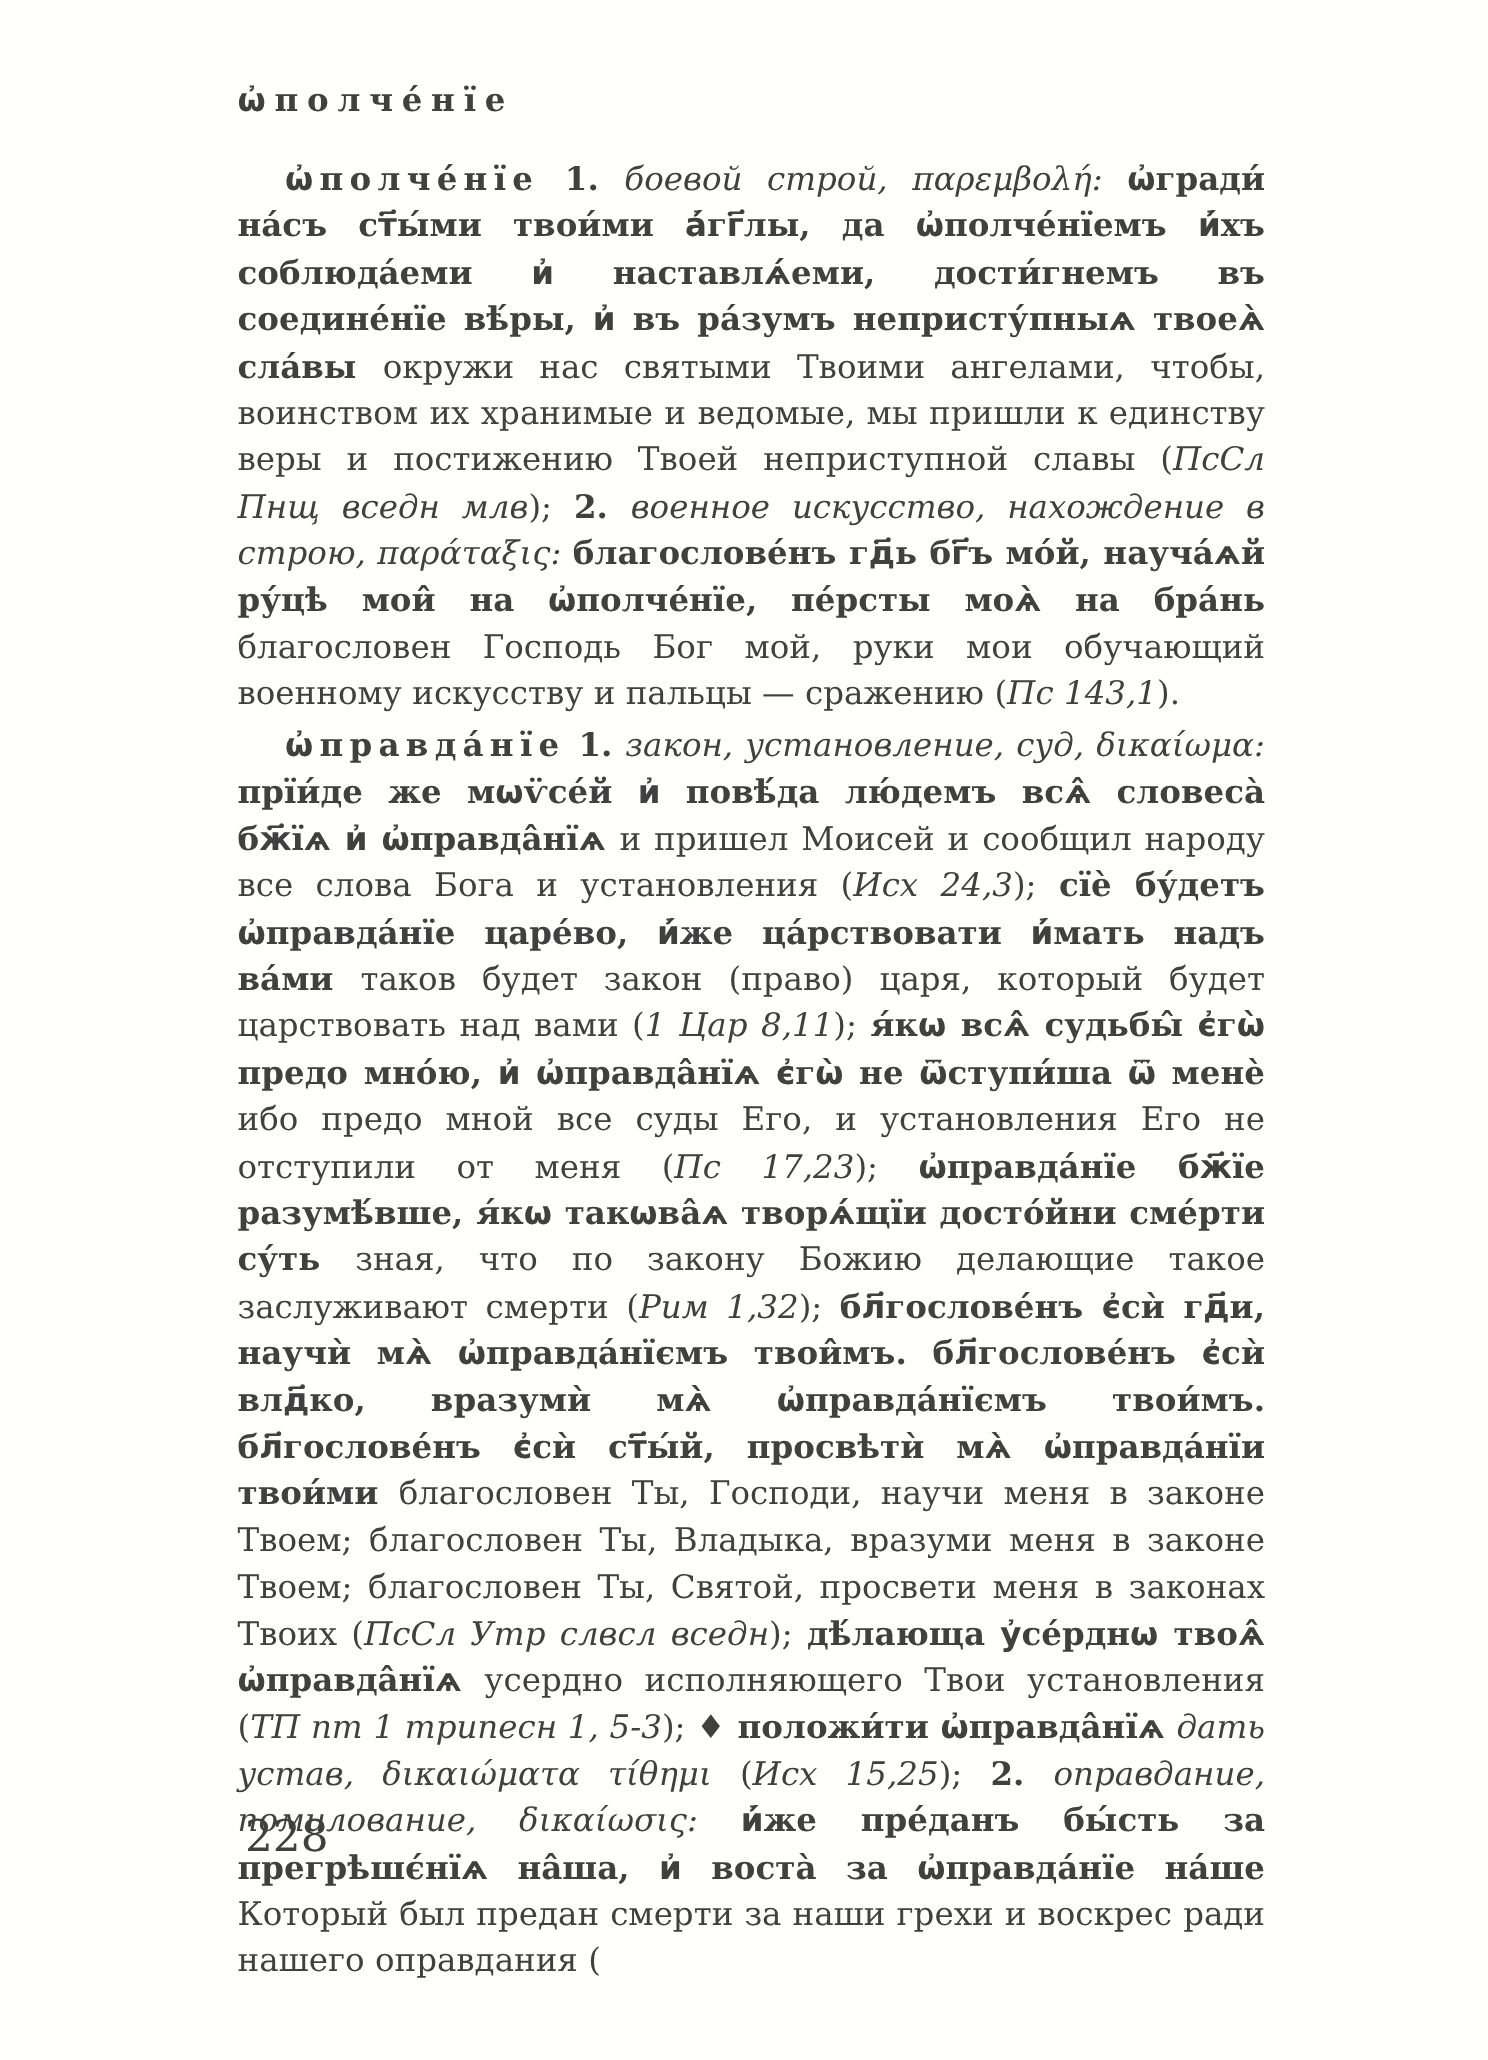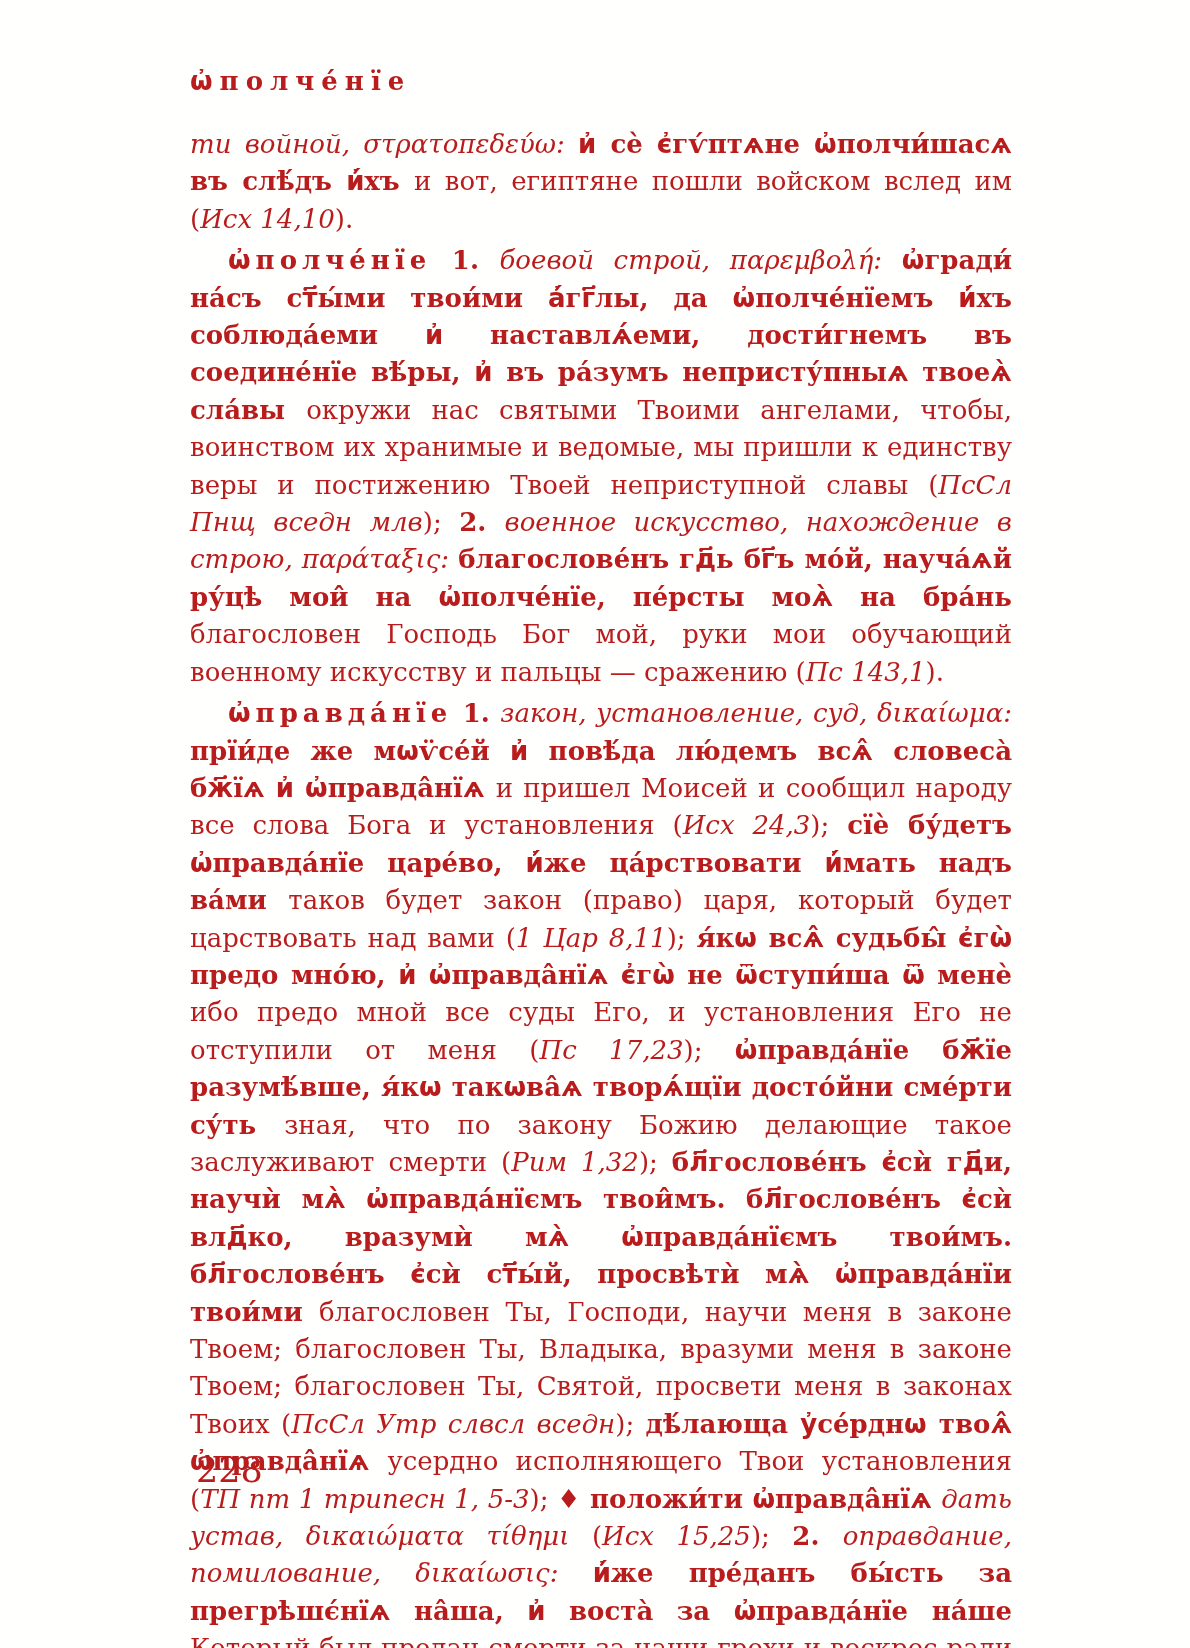--- a/index.html
+++ b/index.html
@@ -6,21 +6,21 @@
     margin: 0;
     padding: 0;
     background: #e8e8e6;
   }
   .page {
     position: relative;
     width: 1190px;
     height: 1648px;
     margin: 0 auto;
     background: #fffffd;
-    color: #b91c1c;
+    color: #404040;
     font-family: "DejaVu Serif", "DejaVu Sans", serif;
     overflow: hidden;
   }
   .running-head {
     position: absolute;
     left: 190px;
     top: 66px;
     font-size: 26px;
     font-weight: bold;
     letter-spacing: 7px;
@@ -59,19 +59,18 @@
     font-size: 35px;
   }
 </style>
 </head>
 <body>
 
 <div class="page">
   <div class="running-head">ѡ҆полче́нїе</div>
 
   <div class="text-block">
-      <p class="para"><span class="run-it">ти войной, </span><span class="run-grk">στρατοπεδεύω: </span><span class="run-cs">и҆ сѐ є҆гѵ́птѧне ѡ҆полчи́шасѧ въ слѣ́дъ и҆́хъ </span><span class="run-ru">и вот, египтяне пошли войском вслед им (</span><span class="run-ref">Исх 14,10</span><span class="run-ru">).</span></p>
       <p class="para indent"><span class="run-head">ѡ҆полче́нїе</span><span class="run-num"> 1. </span><span class="run-it">боевой строй, </span><span class="run-grk">παρεμβολή: </span><span class="run-cs">ѡ҆гради́ на́съ ст҃ы́ми твои́ми а҆́гг҃лы, да ѡ҆полче́нїемъ и҆́хъ соблюда́еми и҆ наставлѧ́еми, дости́гнемъ въ соедине́нїе вѣ́ры, и҆ въ ра́зумъ непристу́пныѧ твоеѧ̀ сла́вы </span><span class="run-ru">окружи нас святыми Твоими ангелами, чтобы, воинством их хранимые и ведомые, мы пришли к единству веры и постижению Твоей неприступной славы (</span><span class="run-ref">ПсСл Пнщ вседн млв</span><span class="run-ru">); </span><span class="run-num">2. </span><span class="run-it">военное искусство, нахождение в строю, </span><span class="run-grk">παράταξις: </span><span class="run-cs">благослове́нъ гд҃ь бг҃ъ мо́й, науча́ѧй ру́цѣ мои̂ на ѡ҆полче́нїе, пе́рсты моѧ̀ на бра́нь </span><span class="run-ru">благословен Господь Бог мой, руки мои обучающий военному искусству и пальцы — сражению (</span><span class="run-ref">Пс 143,1</span><span class="run-ru">).</span></p>
       <p class="para indent"><span class="run-head">ѡ҆правда́нїе</span><span class="run-num"> 1. </span><span class="run-it">закон, установление, суд, </span><span class="run-grk">δικαίωμα: </span><span class="run-cs">прїи́де же мѡѵ̈се́й и҆ повѣ́да лю́демъ всѧ̂ словеса̀ бж҃їѧ и҆ ѡ҆правда̂нїѧ </span><span class="run-ru">и пришел Моисей и сообщил народу все слова Бога и установления (</span><span class="run-ref">Исх 24,3</span><span class="run-ru">); </span><span class="run-cs">сїѐ бу́детъ ѡ҆правда́нїе царе́во, и҆́же ца́рствовати и҆́мать надъ ва́ми </span><span class="run-ru">таков будет закон (право) царя, который будет царствовать над вами (</span><span class="run-ref">1 Цар 8,11</span><span class="run-ru">); </span><span class="run-cs">я́кѡ всѧ̂ судьбы̂ є҆гѡ̀ предо мно́ю, и҆ ѡ҆правда̂нїѧ є҆гѡ̀ не ѿступи́ша ѿ менѐ </span><span class="run-ru">ибо предо мной все суды Его, и установления Его не отступили от меня (</span><span class="run-ref">Пс 17,23</span><span class="run-ru">); </span><span class="run-cs">ѡ҆правда́нїе бж҃їе разумѣ́вше, я́кѡ такѡва̂ѧ творѧ́щїи досто́йни сме́рти су́ть </span><span class="run-ru">зная, что по закону Божию делающие такое заслуживают смерти (</span><span class="run-ref">Рим 1,32</span><span class="run-ru">); </span><span class="run-cs">бл҃гослове́нъ є҆сѝ гд҃и, научѝ мѧ̀ ѡ҆правда́нїємъ твои̂мъ. бл҃гослове́нъ є҆сѝ влд҃ко, вразумѝ мѧ̀ ѡ҆правда́нїємъ твои́мъ. бл҃гослове́нъ є҆сѝ ст҃ы́й, просвѣтѝ мѧ̀ ѡ҆правда́нїи твои́ми </span><span class="run-ru">благословен Ты, Господи, научи меня в законе Твоем; благословен Ты, Владыка, вразуми меня в законе Твоем; благословен Ты, Святой, просвети меня в законах Твоих (</span><span class="run-ref">ПсСл Утр слвсл вседн</span><span class="run-ru">); </span><span class="run-cs">дѣ́лающа у҆се́рднѡ твоѧ̂ ѡ҆правда̂нїѧ </span><span class="run-ru">усердно исполняющего Твои установления (</span><span class="run-ref">ТП пт 1 трипесн 1, 5-3</span><span class="run-ru">); </span><span class="run-dia">♦ </span><span class="run-cs">положи́ти ѡ҆правда̂нїѧ </span><span class="run-it">дать устав, </span><span class="run-grk">δικαιώματα τίθημι </span><span class="run-ru">(</span><span class="run-ref">Исх 15,25</span><span class="run-ru">); </span><span class="run-num">2. </span><span class="run-it">оправдание, помилование, </span><span class="run-grk">δικαίωσις: </span><span class="run-cs">и҆́же пре́данъ бы́сть за прегрѣшє́нїѧ на̂ша, и҆ воста̀ за ѡ҆правда́нїе на́ше </span><span class="run-ru">Который был предан смерти за наши грехи и воскрес ради нашего оправдания (</span></p>
     </div>
 
   <div class="page-number">228</div>
 </div>
 
 </body></html>

